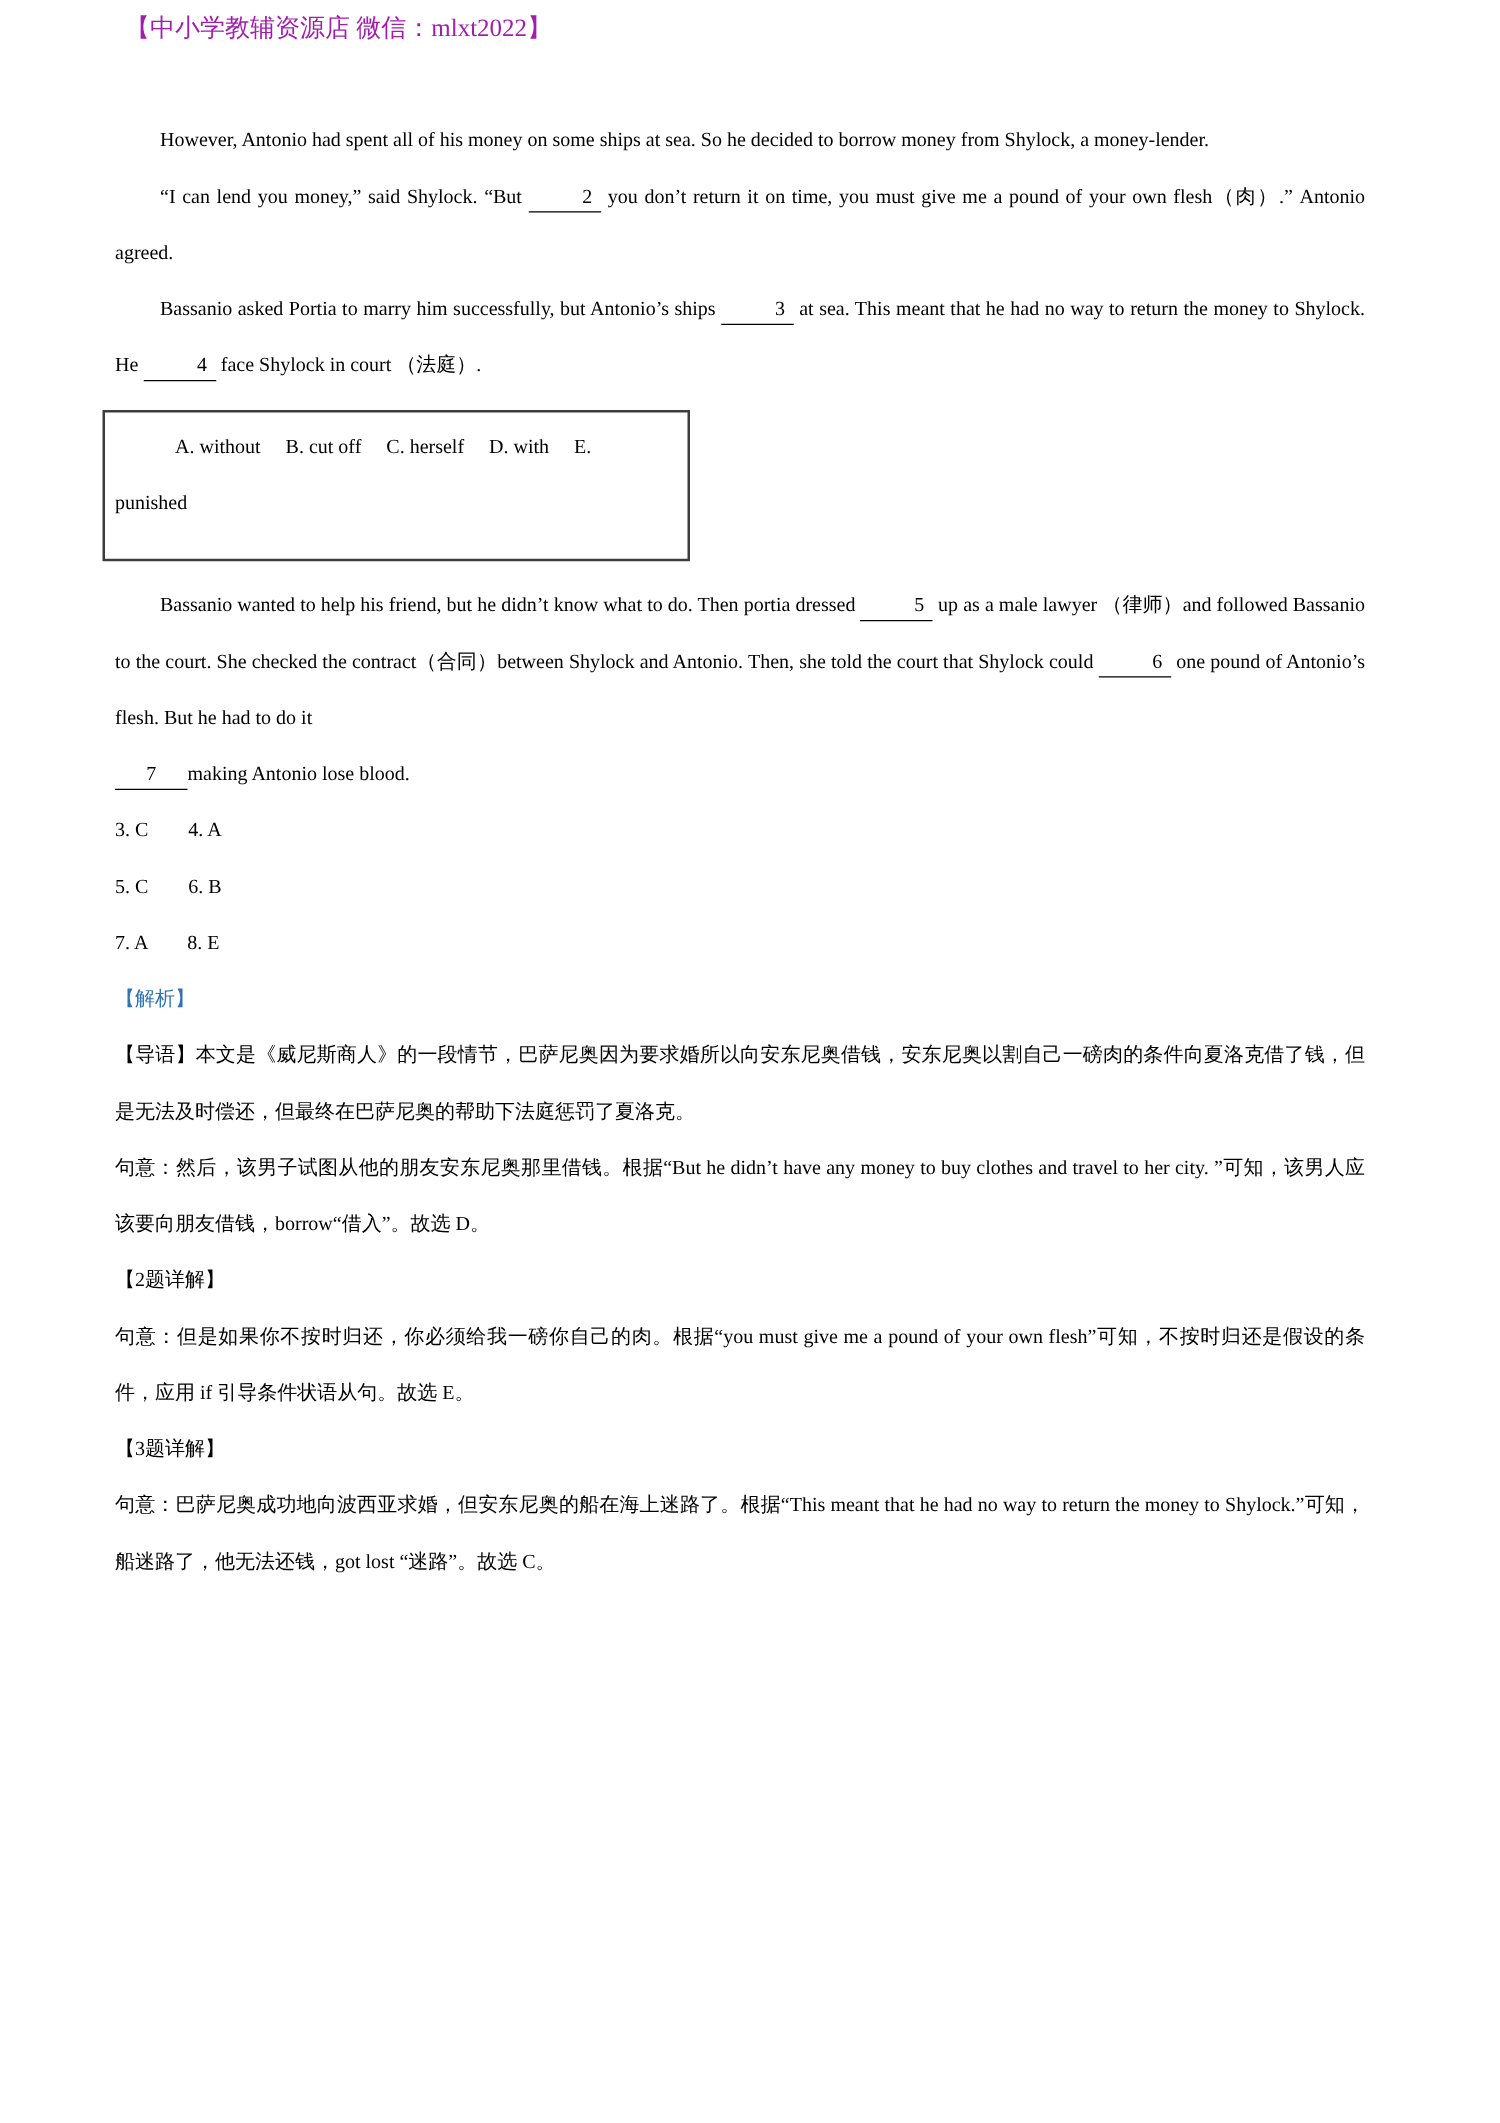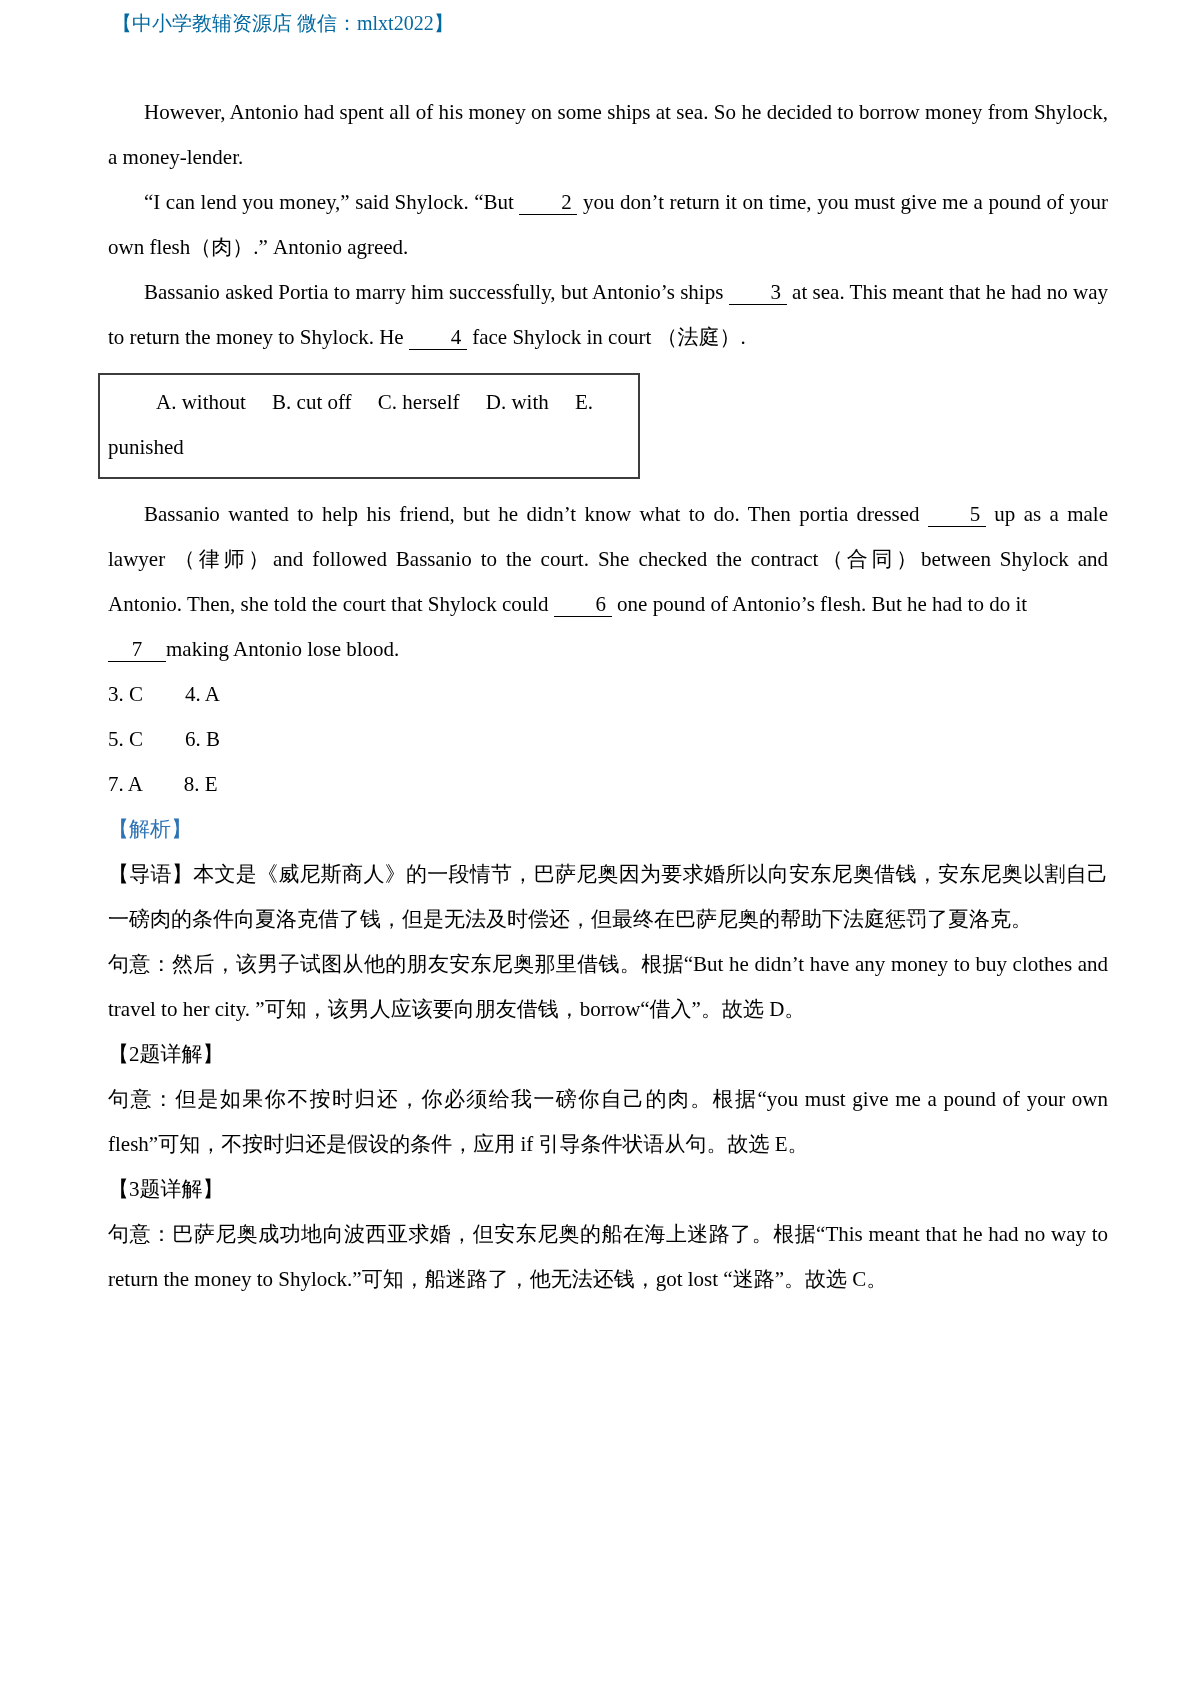--- a/index.html
+++ b/index.html
@@ -9,51 +9,51 @@
     width: 1200px;
     height: 1698px;
     background: #ffffff;
     font-family: "Liberation Serif", "DejaVu Serif", serif;
     color: #000000;
     overflow: hidden;
   }
   .watermark {
     position: absolute;
     top: 10px;
-    left: 112px;
+    left: 100px;
     font-size: 20px;
     line-height: 26px;
-    color: #0369a1;
+    color: #a21caf;
   }
   .content {
     position: absolute;
     top: 90px;
-    left: 108px;
+    left: 92px;
     width: 1000px;
-    font-size: 21px;
+    font-size: 16px;
     line-height: 45px;
   }
   .para {
     text-align: justify;
     text-indent: 36px;
   }
   .para.no-indent { text-indent: 0; }
   .blank {
     display: inline-block;
     width: 58px;
     text-align: center;
     border-bottom: 1.6px solid #000000;
     line-height: 23px;
     vertical-align: baseline;
   }
   .options-box {
     margin: 13px 0 13px -10px;
-    width: 542px;
+    width: 470px;
     border: 2px solid #3d3d3d;
-    padding: 5px 10px 7px 8px;
+    padding: 5px 10px 22px 8px;
   }
   .options-line1 {
     white-space: pre-wrap;
     padding-left: 48px;
   }
   .options-line2 { white-space: pre-wrap; }
   .answer-row { white-space: pre-wrap; }
   .accent { color: #2E74B5; }
   .detail-text { text-align: justify; }
 </style>

